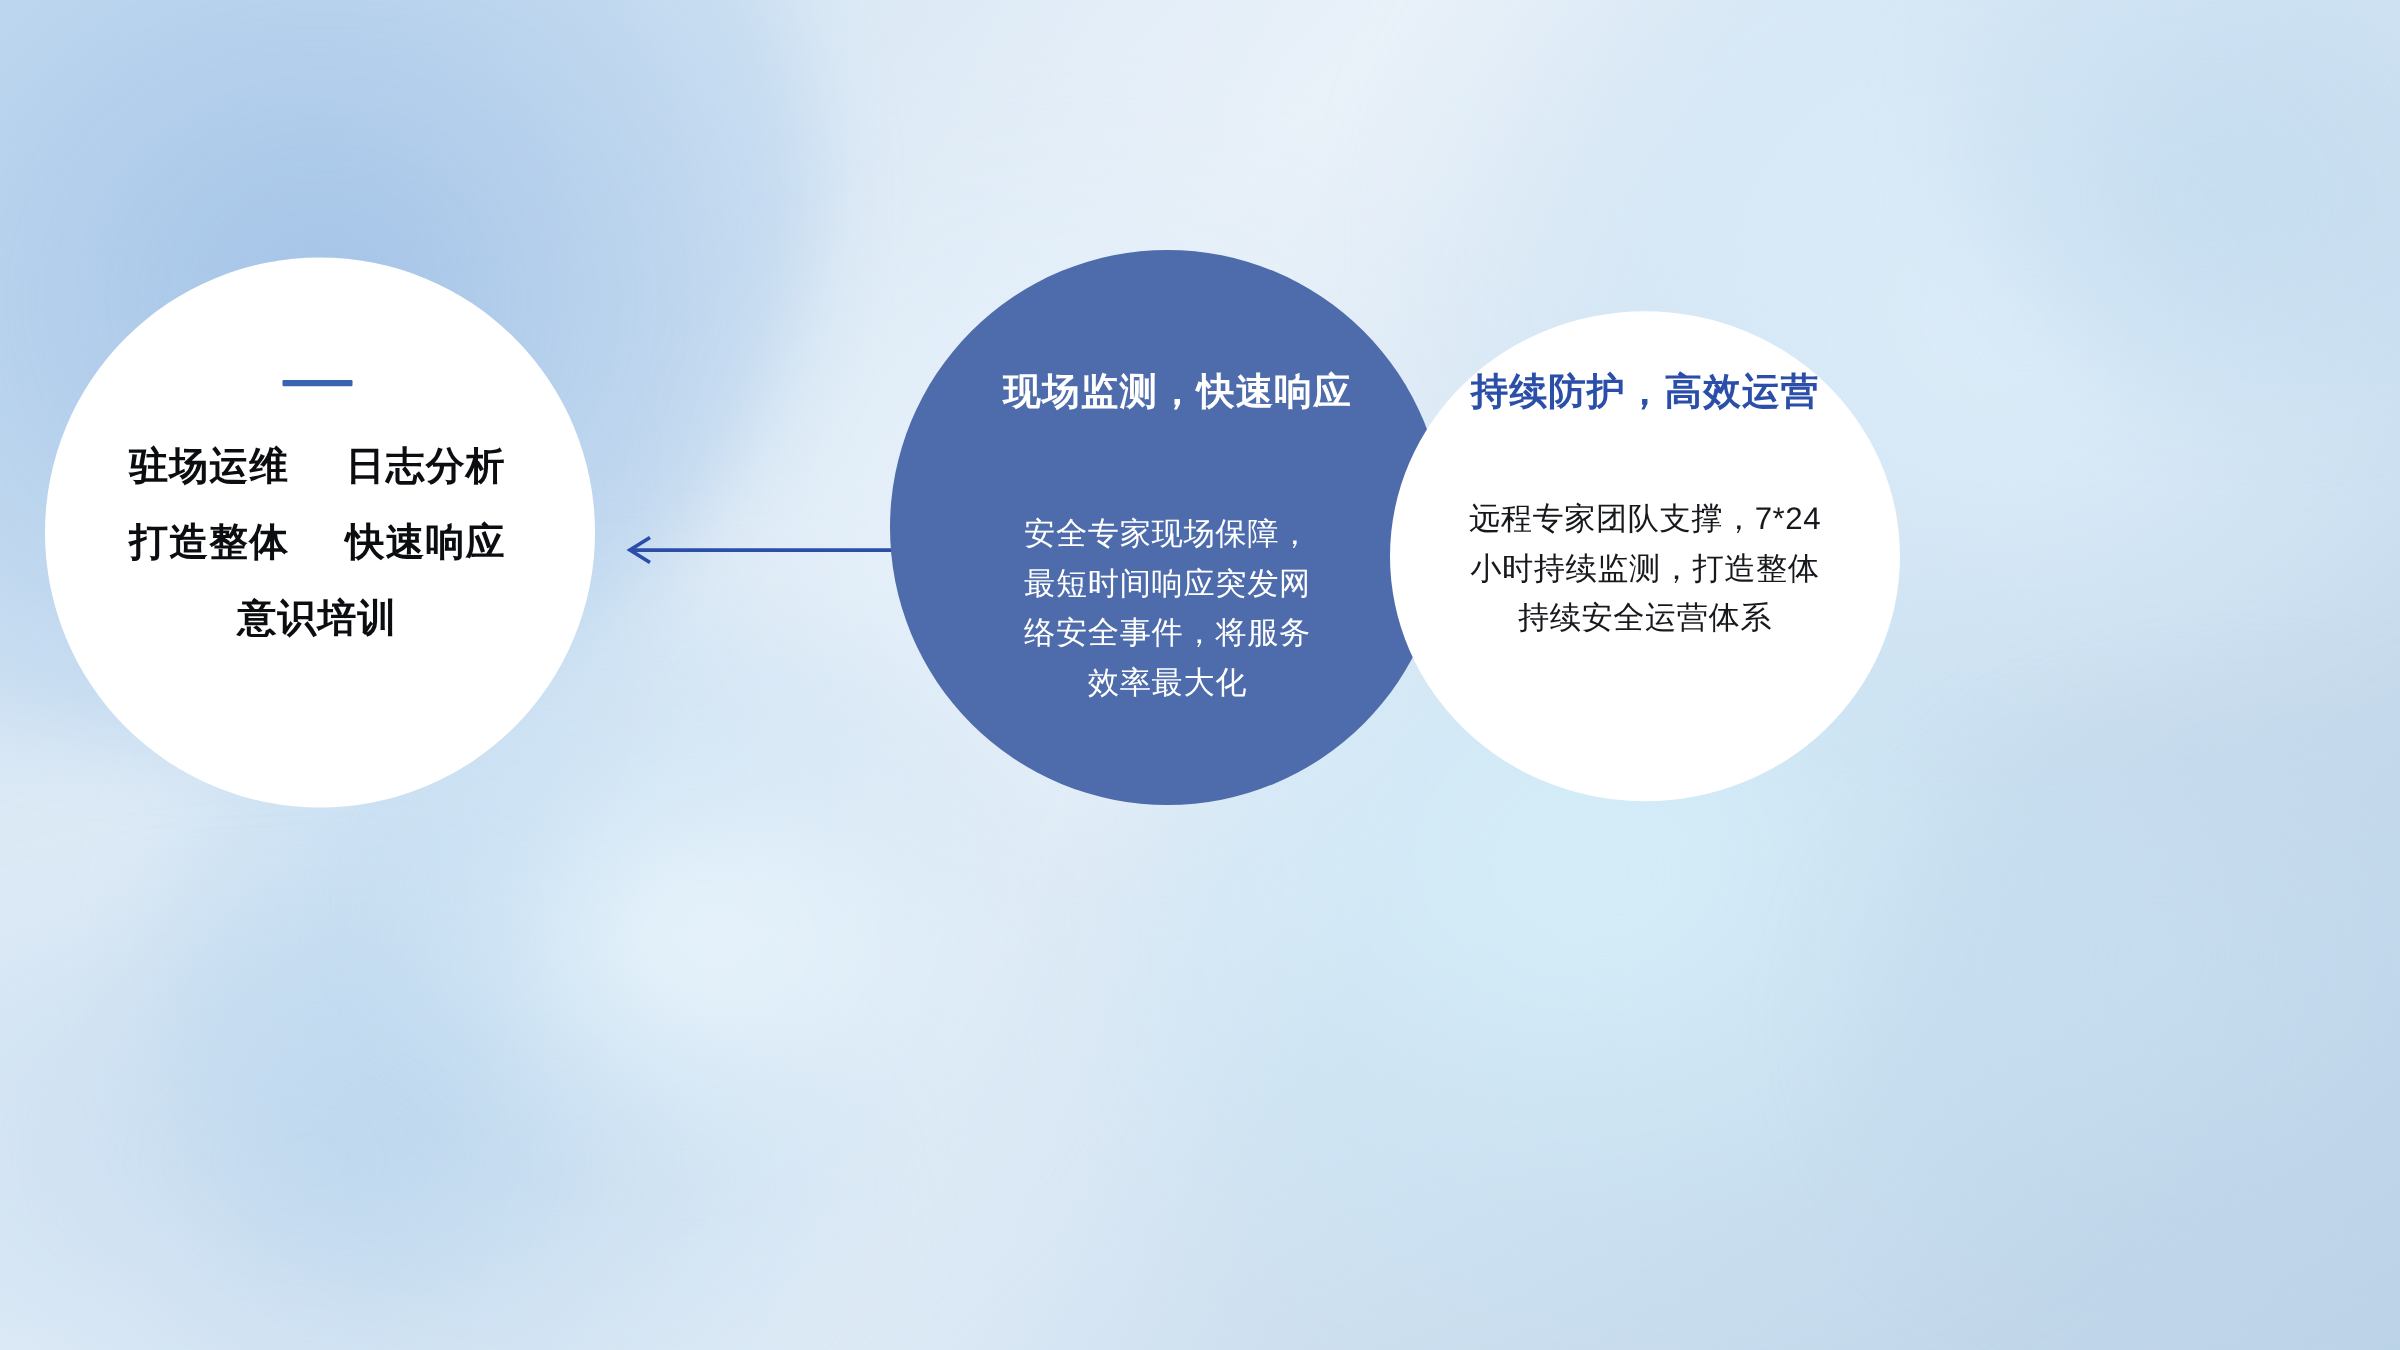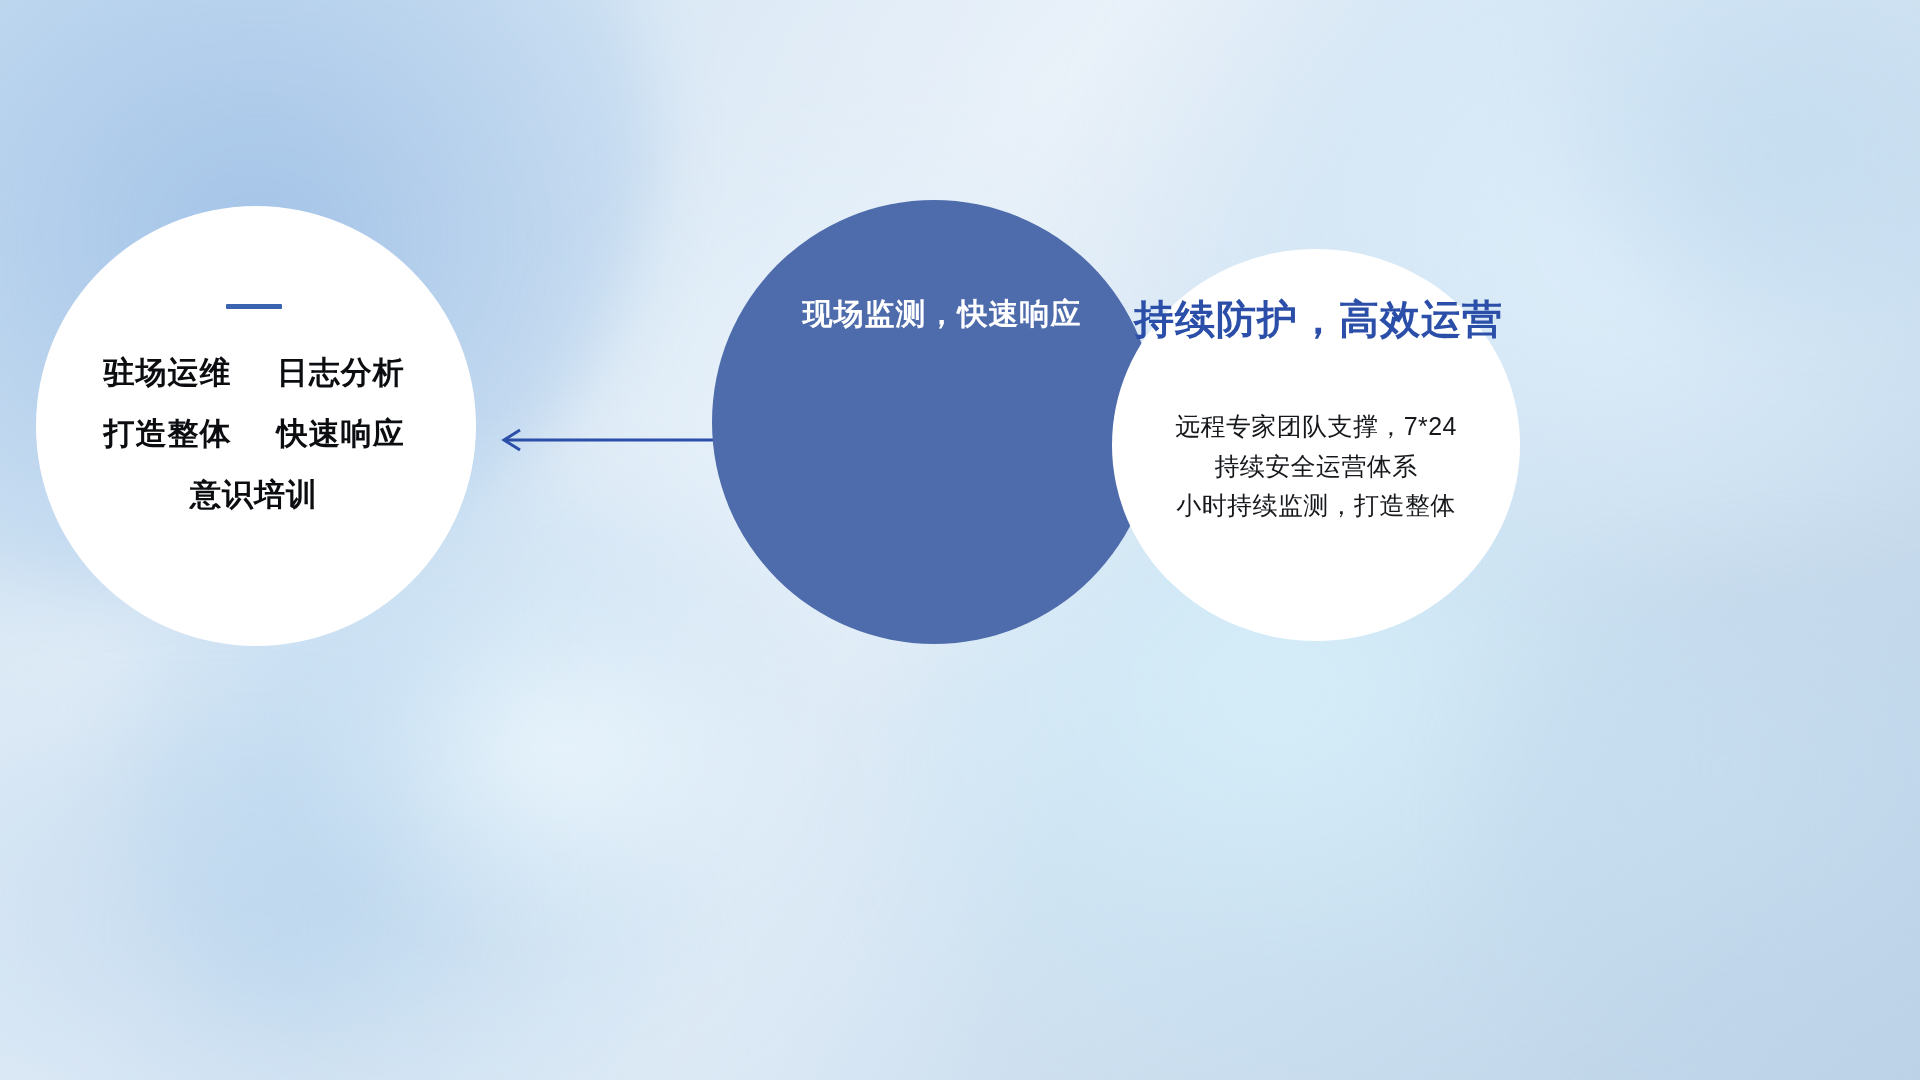--- a/index.html
+++ b/index.html
@@ -160,21 +160,21 @@
   }
 
   
   .cont-inner {
     position: absolute;
     left: 22px; right: 22px;
     top: 48px;
     text-align: center;
   }
   .cont-title {
-    font-size: 40px;
+    font-size: 30px;
     font-weight: bold;
     color: #2b4fa8;
     letter-spacing: 1px;
     line-height: 1.1;
     white-space: nowrap;
   }
   .cont-body {
     margin-top: 66px;
     font-size: 25px;
     color: #16181c;
@@ -229,27 +229,33 @@
 
       <div class="cap-row">
         <span>意识培训</span>
       </div>
     </div>
   </div>
 
   <div class="circle circle-blue" id="circle-onsite">
     <div class="onsite-inner">
       <div class="onsite-title">现场监测，快速响应</div>
+      <div class="onsite-body">
+        <div>安全专家现场保障，</div>
+        <div>最短时间响应突发网</div>
+        <div>络安全事件，将服务</div>
+        <div>效率最大化</div>
+      </div>
     </div>
   </div>
 
   <div class="circle circle-white" id="circle-continuous">
     <div class="cont-inner">
       <div class="cont-title">持续防护，高效运营</div>
       <div class="cont-body">
         <div>远程专家团队支撑，7*24</div>
+        <div>小时持续监测，打造整体</div>
         <div>持续安全运营体系</div>
-        <div>小时持续监测，打造整体</div>
       </div>
     </div>
   </div>
 
 </div>
 
 </body></html>

